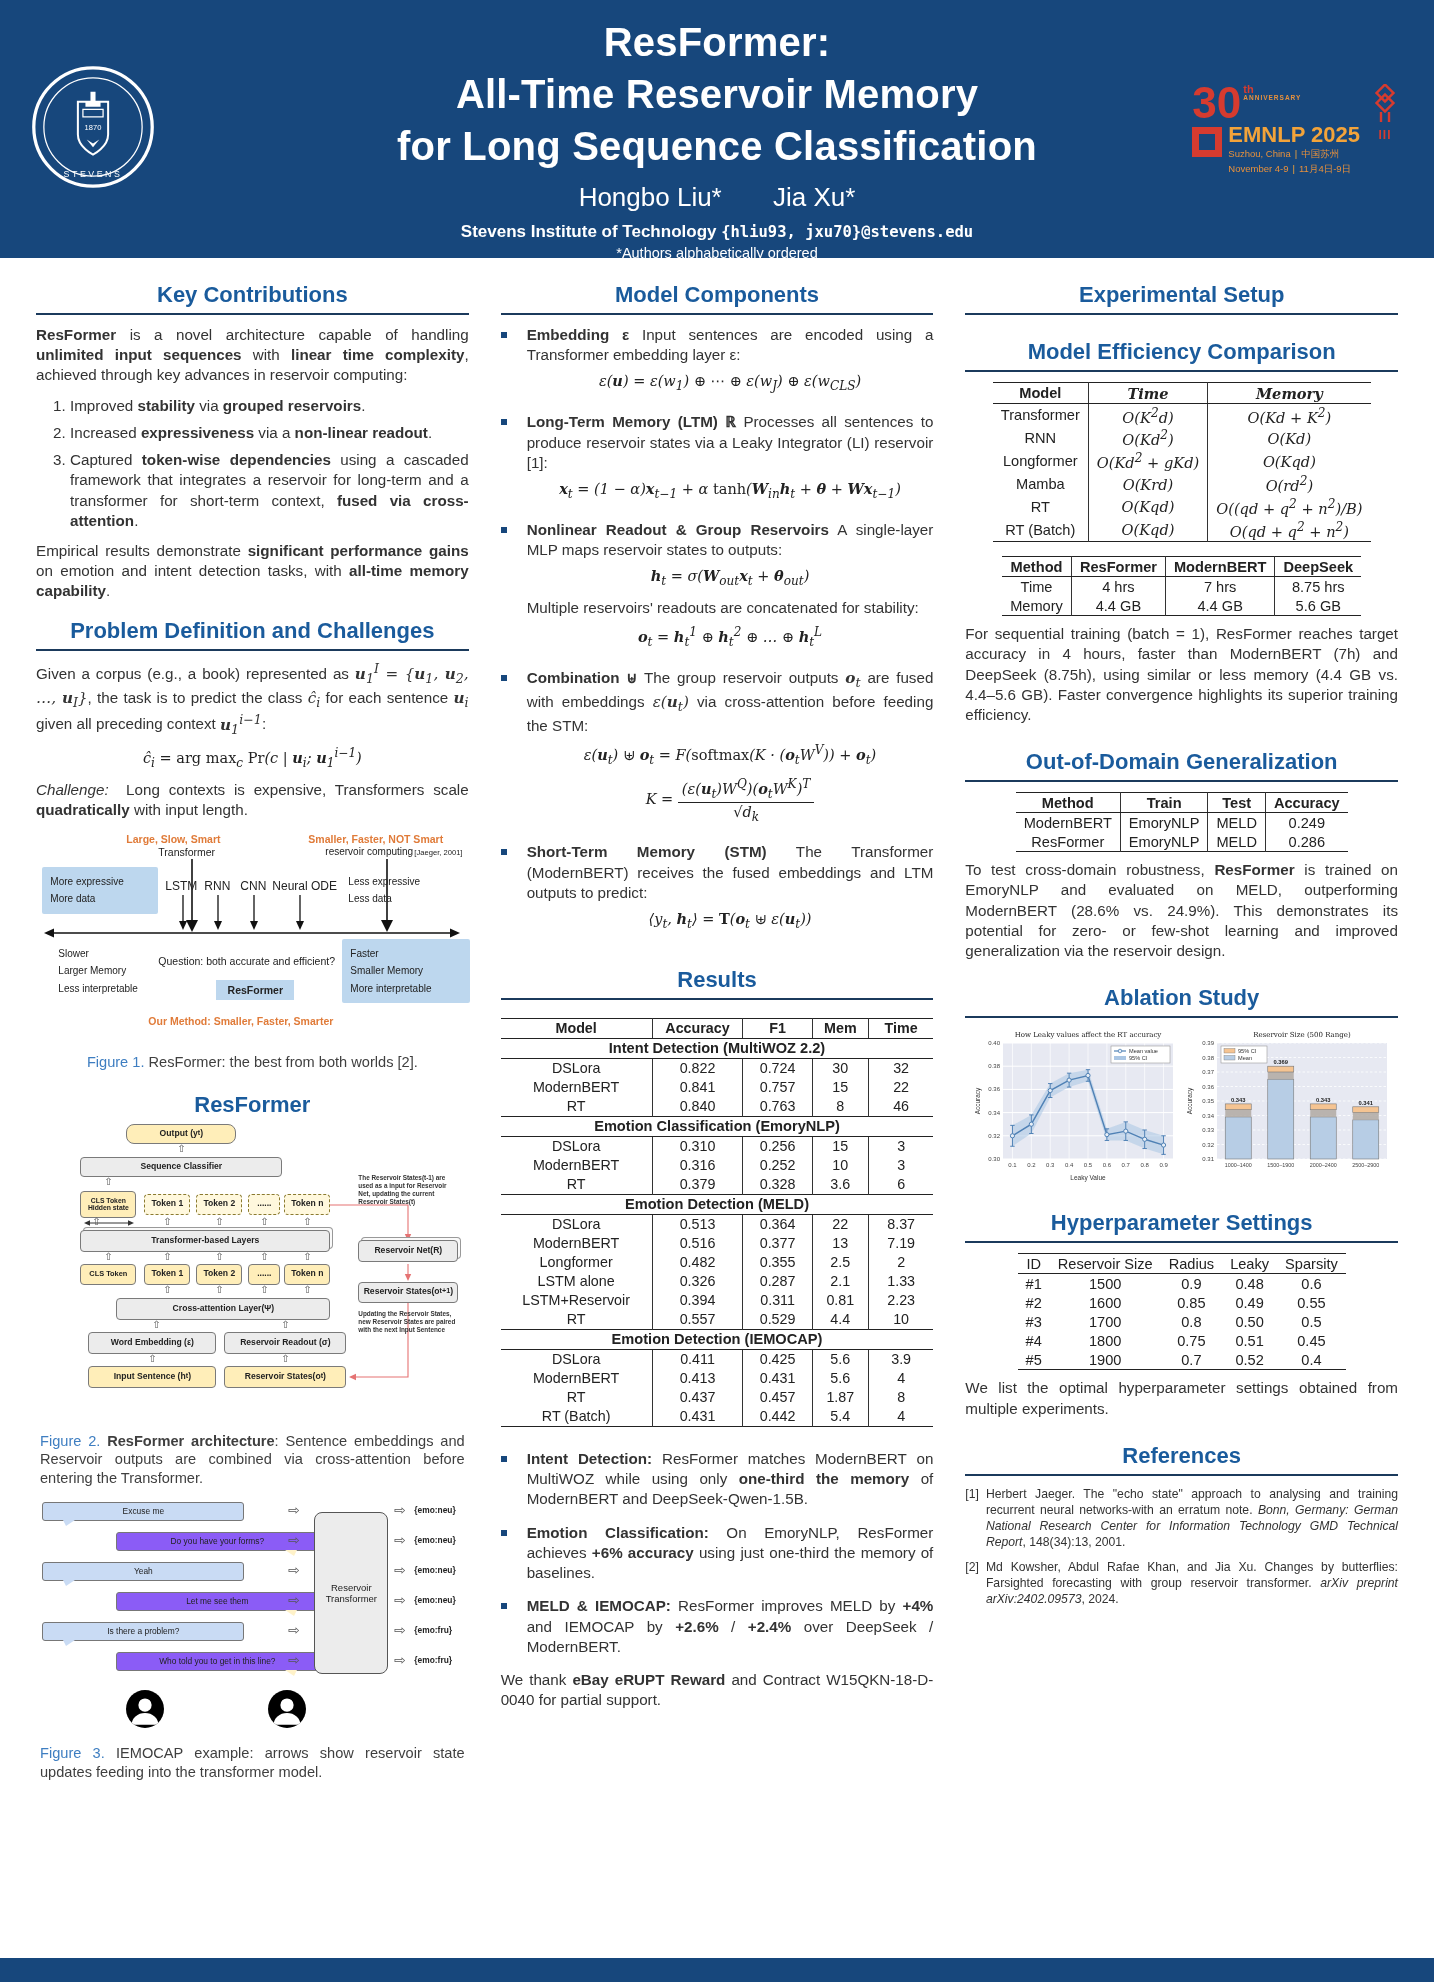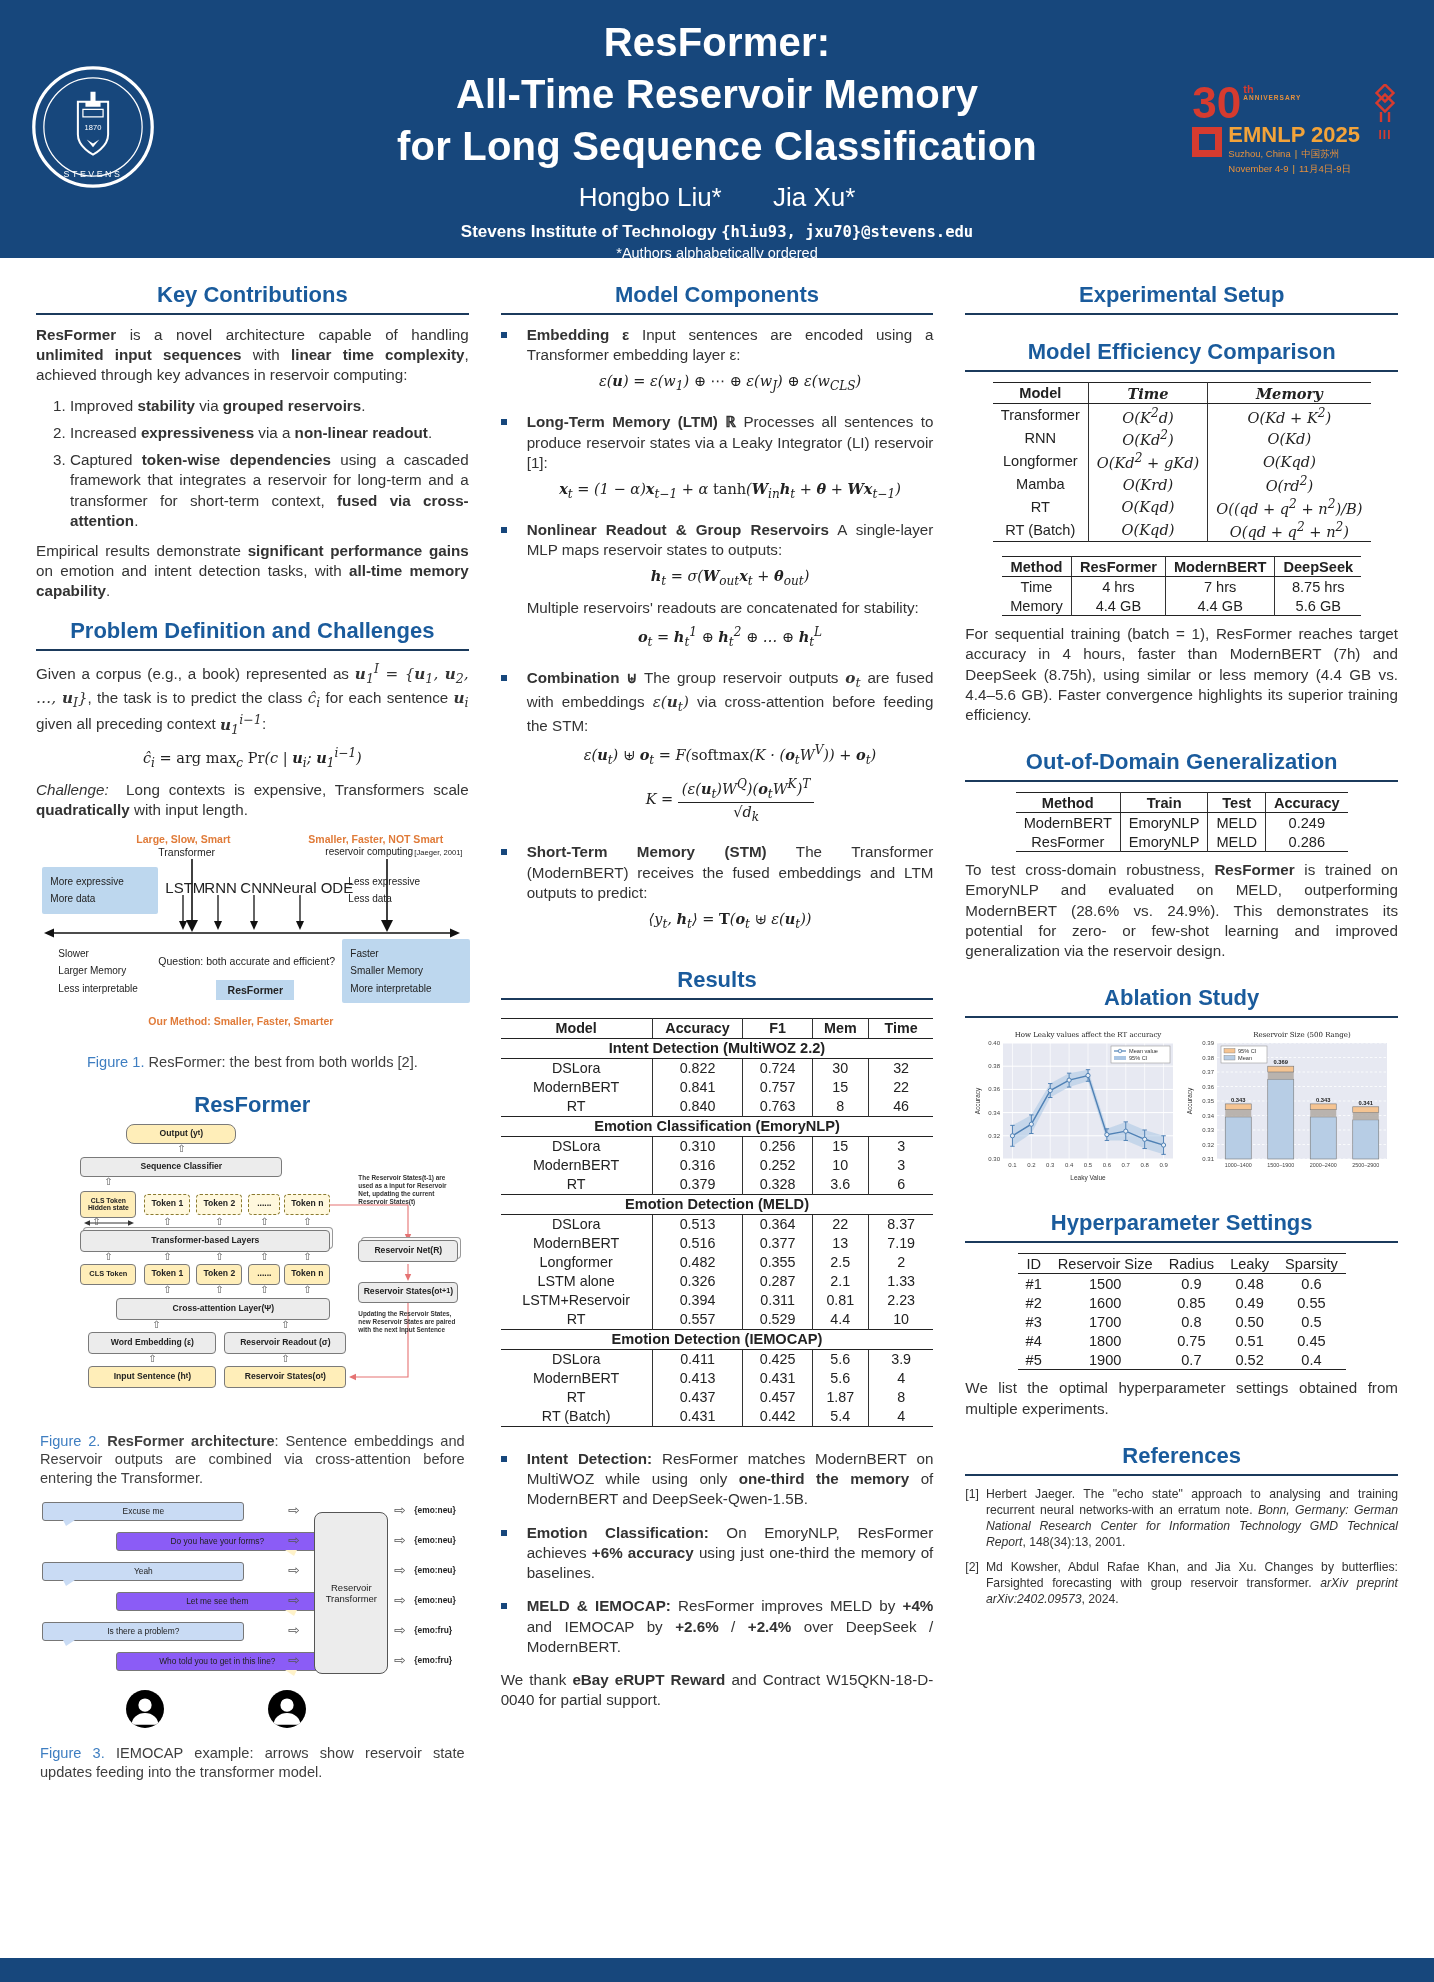--- a/index.html
+++ b/index.html
@@ -66,21 +66,21 @@
   .figcap{font-size:14.6px;color:#3f3f3f;margin:8px 4px 4px 4px;line-height:1.3;text-align:justify;}
   .figcap .fcp{color:#3E7EC1;}
   .capcenter{text-align:center;}
   
   .fig1{position:relative;width:424px;height:212px;margin:12px auto 0 auto;}
   .f1svg{position:absolute;inset:0;width:100%;height:100%;}
   .f1lab{position:absolute;font-size:10.5px;color:#222;white-space:nowrap;}
   .f1or{color:#e07b39;font-weight:700;font-size:10.5px;position:absolute;white-space:nowrap;}
   .f1bluebox{position:absolute;background:#bdd7ee;border-radius:2px;padding:6px 8px;font-size:10px;line-height:1.75;color:#222;}
   .f1plainbox{position:absolute;padding:4px 6px;font-size:10px;line-height:1.75;color:#222;}
-  .f1model{position:absolute;font-size:15px;color:#222;white-space:nowrap;}
+  .f1model{position:absolute;font-size:12px;color:#222;white-space:nowrap;}
   .f1rf{position:absolute;left:176px;top:147px;width:78px;height:20px;background:#bdd7ee;
     font-weight:700;font-size:10.5px;display:flex;align-items:center;justify-content:center;color:#222;}
   
   .fig2{position:relative;width:424px;height:300px;margin:6px auto 0 auto;}
   .f2svg{position:absolute;inset:0;width:100%;height:100%;pointer-events:none;}
   .f2b{position:absolute;border:1px solid #7a7a7a;border-radius:4px;font-size:8.6px;font-weight:700;
     display:flex;align-items:center;justify-content:center;text-align:center;color:#222;background:#ececec;line-height:1.1;padding:0 2px;box-sizing:border-box;}
   .f2y{background:#ffeeb9;}
   .f2d{background:#fff8dd;border:1.2px dashed #8a7a30;}
   .f2stack{box-shadow:3px -3px 0 -1px #fafafa,3px -3px 0 0 #999;}
@@ -216,21 +216,21 @@
             <line x1="214" y1="62" x2="214" y2="90"></line>
             <line x1="260" y1="62" x2="260" y2="90"></line>
           </g>
           <g fill="#111">
             <polygon points="143,97 139,88 147,88"></polygon>
             <polygon points="178,97 174,88 182,88"></polygon>
             <polygon points="214,97 210,88 218,88"></polygon>
             <polygon points="260,97 256,88 264,88"></polygon>
           </g>
         </svg>
-        <span class="f1or" style="left:96px;top:0px">Large, Slow, Smart</span>
+        <span class="f1or" style="left:86px;top:0px">Large, Slow, Smart</span>
         <span class="f1lab" style="left:118px;top:13px">Transformer</span>
         <span class="f1or" style="left:268px;top:0px">Smaller, Faster, NOT Smart</span>
         <span class="f1lab" style="left:285px;top:13px;font-size:10px">reservoir computing</span>
         <span class="f1lab" style="left:374px;top:15px;font-size:7.6px">[Jaeger, 2001]</span>
         <div class="f1bluebox" style="left:2px;top:34px;width:100px">
           <div>More expressive</div>
           <div>More data</div>
         </div>
         <span class="f1model" style="left:125px;top:46px">LSTM</span>
         <span class="f1model" style="left:164px;top:46px">RNN</span>

